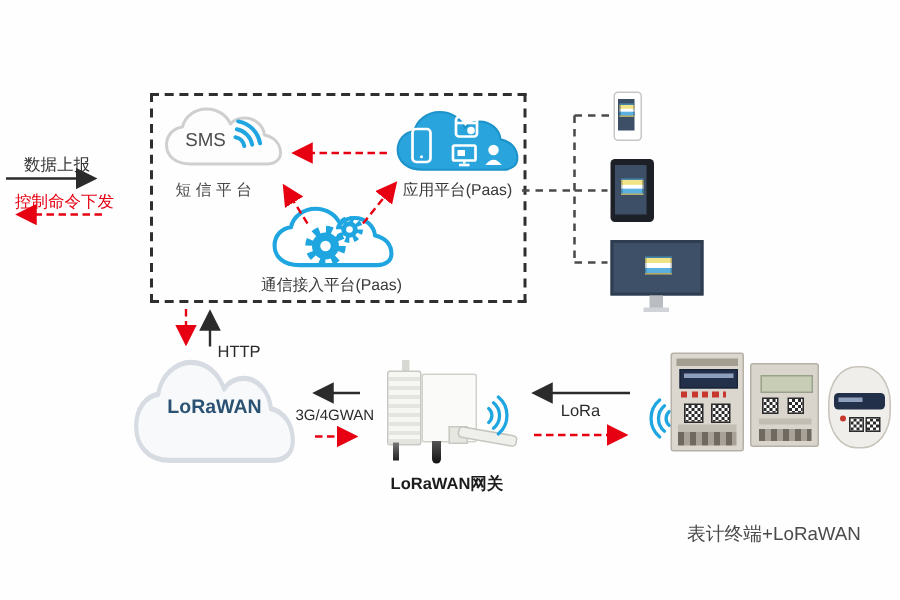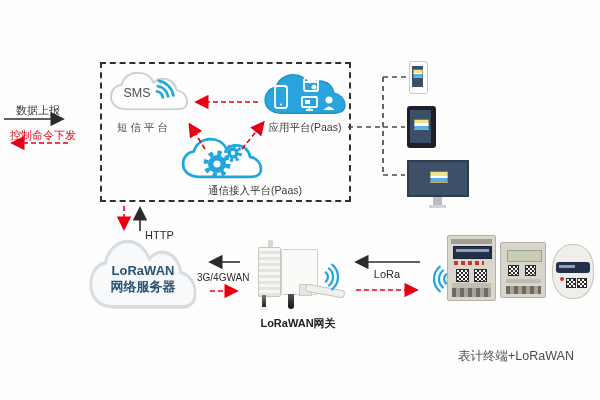--- a/index.html
+++ b/index.html
@@ -13,21 +13,21 @@
   .ln-black{stroke:#2b2b2b;stroke-width:1.6;fill:none;}
   .ln-red{stroke:#e60012;stroke-width:1.6;fill:none;stroke-dasharray:5 3;}
   .ln-gray{stroke:#4a4a4a;stroke-width:1.7;fill:none;stroke-dasharray:5 4;}
   .dashed-box{position:absolute;left:100px;top:62px;width:247px;height:136px;border:2px dashed #2f2f2f;z-index:1;}
   .cloud-svg{position:absolute;z-index:2;}
   .uplink-lbl{left:16px;top:104px;font-size:11px;color:#333;}
   .downlink-lbl{left:10px;top:129px;font-size:11px;color:#e60012;}
   .sms-text{left:119px;top:86px;width:36px;font-size:12.5px;color:#4d4d4d;z-index:3;}
   .sms-lbl{left:106px;top:121px;width:76px;letter-spacing:3px;color:#4a4a4a;z-index:3;}
   .saas-lbl{left:260px;top:121px;width:90px;z-index:3;}
-  .paas-lbl{left:172px;top:184px;width:130px;z-index:3;text-align:right;}
+  .paas-lbl{left:156px;top:184px;width:130px;z-index:3;}
   .http-lbl{left:145px;top:229px;font-size:11px;color:#2b2b2b;}
   .wan-lbl{left:197px;top:272px;width:50px;font-size:10px;color:#2b2b2b;}
   .lora-lbl{left:369px;top:268px;width:36px;font-size:11px;color:#2b2b2b;}
   .server-text{left:88px;top:263px;width:110px;font-size:13px;font-weight:bold;color:#2b5272;line-height:16px;z-index:3;}
   .gw-lbl{left:250px;top:317px;width:96px;font-size:11px;font-weight:bold;color:#1c1c1c;z-index:3;text-align:center;}
   .term-title{left:445px;top:306px;width:143px;font-size:13px;font-weight:bold;color:#1e5a96;z-index:3;}
   .term-sub{left:437px;top:321px;width:158px;font-size:12.5px;color:#4a4a4a;z-index:3;margin-top:28px;}
 
   
   .phone{left:409px;top:61px;width:17px;height:31px;background:#fff;border:1px solid #c6c6c6;border-radius:3px;z-index:2;}
@@ -152,21 +152,20 @@
   </svg>
   <div class="lbl paas-lbl">通信接入平台(Paas)</div>
 
   <div class="lbl http-lbl">HTTP</div>
 
   <svg class="cloud-svg" style="left:88px;top:238px;" width="110" height="76" viewBox="0 0 120 64" preserveAspectRatio="none">
     <path d="M27 58 C12 58 3 50 3 39 C3 29 10 22 19 21 C21 11 31 3 43 3 C54 3 63 9 67 18 C70 14 76 12 81 12 C92 12 100 20 101 29 C111 31 117 38 117 47 C117 54 111 58 103 58 Z" fill="#f7f9fb" stroke="#d7dbe2" stroke-width="3" stroke-linejoin="round"></path>
   </svg>
   <div class="lbl server-text">
     <div>LoRaWAN</div>
-    <div>网络服务器</div>
   </div>
 
   <div class="lbl wan-lbl">3G/4GWAN</div>
   <div class="lbl lora-lbl">LoRa</div>
 
   <div class="abs gw-top"></div>
   <div class="abs gw-left"></div>
   <div class="abs gw-right"></div>
   <div class="abs gw-joint"></div>
   <div class="abs gw-arm"></div>

